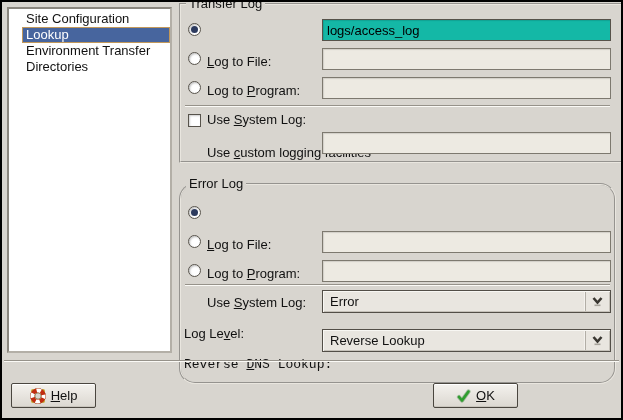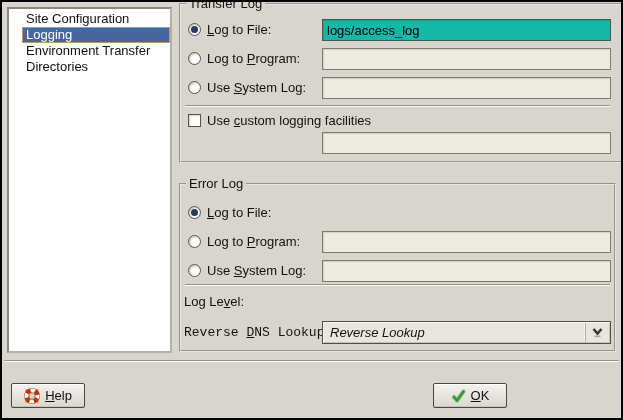--- a/index.html
+++ b/index.html
@@ -41,21 +41,21 @@
   }
   .radio.on::after{
     content:""; position:absolute; left:2px; top:2px; width:7px; height:7px;
     border-radius:50%; background:var(--radio-dot,#2c3a5e);
   }
   .checkbox{
     position:absolute; width:13px; height:13px; box-sizing:border-box;
     background:#fff; border:1px solid #57534b;
     box-shadow:inset 1px 1px 2px rgba(0,0,0,.2); cursor:default;
   }
-  .rowlabel{position:absolute; line-height:22px; white-space:nowrap;}
+  .rowlabel{position:absolute; line-height:22px; white-space:nowrap;margin-top:32px;}
   .rowlabel.disabled{color:#98948c;}
   .entry{
     position:absolute; width:289px; height:22px; box-sizing:border-box;
     border:1px solid #56524a; background:#14b8a6; padding:0 4px;
     font-family:"Liberation Sans", sans-serif; font-size:13px; color:#000;
     box-shadow:inset 1px 1px 1px rgba(0,0,0,.12); outline:none;
   }
   .entry:disabled{background:#edeae2; border-color:#7d796f;}
   .sep{
     position:absolute; height:0;
@@ -69,21 +69,21 @@
     cursor:default;
   }
   .combo .txt{position:absolute; left:7px; top:0; line-height:21px; white-space:nowrap;}
   .combo .arrowbox{
     position:absolute; right:1px; top:1px; bottom:1px; width:23px;
     border-left:1px solid #b2aea6; box-shadow:-1px 0 0 #f4f2ee;
     display:flex; align-items:center; justify-content:center;
   }
   
   .btn{
-    position:absolute; width:74px; height:25px; box-sizing:border-box;
+    position:absolute; width:85px; height:25px; box-sizing:border-box;
     background:linear-gradient(#f4f2ee,#dbd7d0);
     border:1px solid #4a463f; border-radius:2px;
     box-shadow:inset 0 1px 0 #fff, inset 0 -1px 0 #c9c5bd;
     display:flex; align-items:center; justify-content:center; gap:5px;
     font-family:"Liberation Sans", sans-serif; font-size:13px; color:#111;
     cursor:default; padding:0;
   }
   .icon{display:block;}
   u{text-decoration:underline;}
   .check-stroke{stroke:var(--ok-green,#2f9e2f);}
@@ -92,21 +92,21 @@
   .buoy-ring{stroke:var(--lifebuoy-red,#c22d11);}
   .buoy-rope{fill:var(--lifebuoy-gold,#c8a62e);}
 </style>
 </head>
 <body>
 
 <div class="window">
 
   <div class="listbox">
     <div class="list-item">Site Configuration</div>
-    <div class="list-item selected">Logging</div>
+    <div class="list-item selected">Lookup</div>
     <div class="list-item">Environment Transfer</div>
     <div class="list-item">Directories</div>
   </div>
 
   <div class="frame" style="left:177px;top:1px;width:513px;height:160px;text-decoration:underline;">
     <span class="frame-title">Transfer Log</span>
 
     <span class="radio on" style="left:7px;top:18px;"></span>
     <span class="rowlabel" style="left:26px;top:14px;"><u>L</u>og to File:</span>
     <input class="entry" style="left: 141px; top: 14px;" value="logs/access_log">
@@ -120,40 +120,49 @@
     <input class="entry" style="left: 141px; top: 72px;" disabled="" value="">
 
     <div class="sep" style="left:4px;top:100px;width:425px;"></div>
 
     <span class="checkbox" style="left:7px;top:109px;"></span>
     <span class="rowlabel" style="left:26px;top:105px;">Use <u>c</u>ustom logging facilities</span>
 
     <input class="entry" style="left: 141px; top: 127px;" disabled="" value="">
   </div>
 
-  <div class="frame" style="left:177px;top:181px;width:437px;height:169px;">
+  <div class="frame" style="left:177px;top:181px;width:437px;height:201px;border-radius:16px;">
     <span class="frame-title">Error Log</span>
 
     <span class="radio on" style="left:7px;top:21px;"></span>
     <span class="rowlabel" style="left:26px;top:17px;"><u>L</u>og to File:</span>
 
     <span class="radio" style="left:7px;top:50px;"></span>
     <span class="rowlabel" style="left:26px;top:46px;">Log to <u>P</u>rogram:</span>
     <input class="entry" style="left: 141px; top: 46px;" disabled="" value="">
 
     <span class="radio" style="left:7px;top:79px;"></span>
     <span class="rowlabel" style="left:26px;top:75px;">Use <u>S</u>ystem Log:</span>
     <input class="entry" style="left: 141px; top: 75px;" disabled="" value="">
 
     <div class="sep" style="left:4px;top:99px;width:425px;"></div>
 
     <span class="rowlabel" style="left:3px;top:105px;line-height:23px;text-align:right;">Log Le<u>v</u>el:</span>
+    <div class="combo" style="left:141px;top:105px;">
+      <span class="txt">Error</span>
+      <span class="arrowbox">
+        <svg class="icon" width="11" height="11" viewBox="0 0 11 11">
+          <path d="M1.5 2 L5.5 6.5 L9.5 2" fill="none" stroke="#3a3731" stroke-width="2.6"></path>
+          <rect x="2.5" y="8.5" width="6" height="1.6" fill="#a7a39b"></rect>
+        </svg>
+      </span>
+    </div>
 
     <span class="rowlabel" style="left:3px;top:136px;line-height:23px;font-family:Liberation Mono, monospace;">Reverse <u>D</u>NS Lookup:</span>
-    <div class="combo" style="left:141px;top:136px;font-style:italic;">
+    <div class="combo" style="left:141px;top:144px;">
       <span class="txt">Reverse Lookup</span>
       <span class="arrowbox">
         <svg class="icon" width="11" height="11" viewBox="0 0 11 11">
           <path d="M1.5 2 L5.5 6.5 L9.5 2" fill="none" stroke="#3a3731" stroke-width="2.6"></path>
           <rect x="2.5" y="8.5" width="6" height="1.6" fill="#a7a39b"></rect>
         </svg>
       </span>
     </div>
   </div>
 

